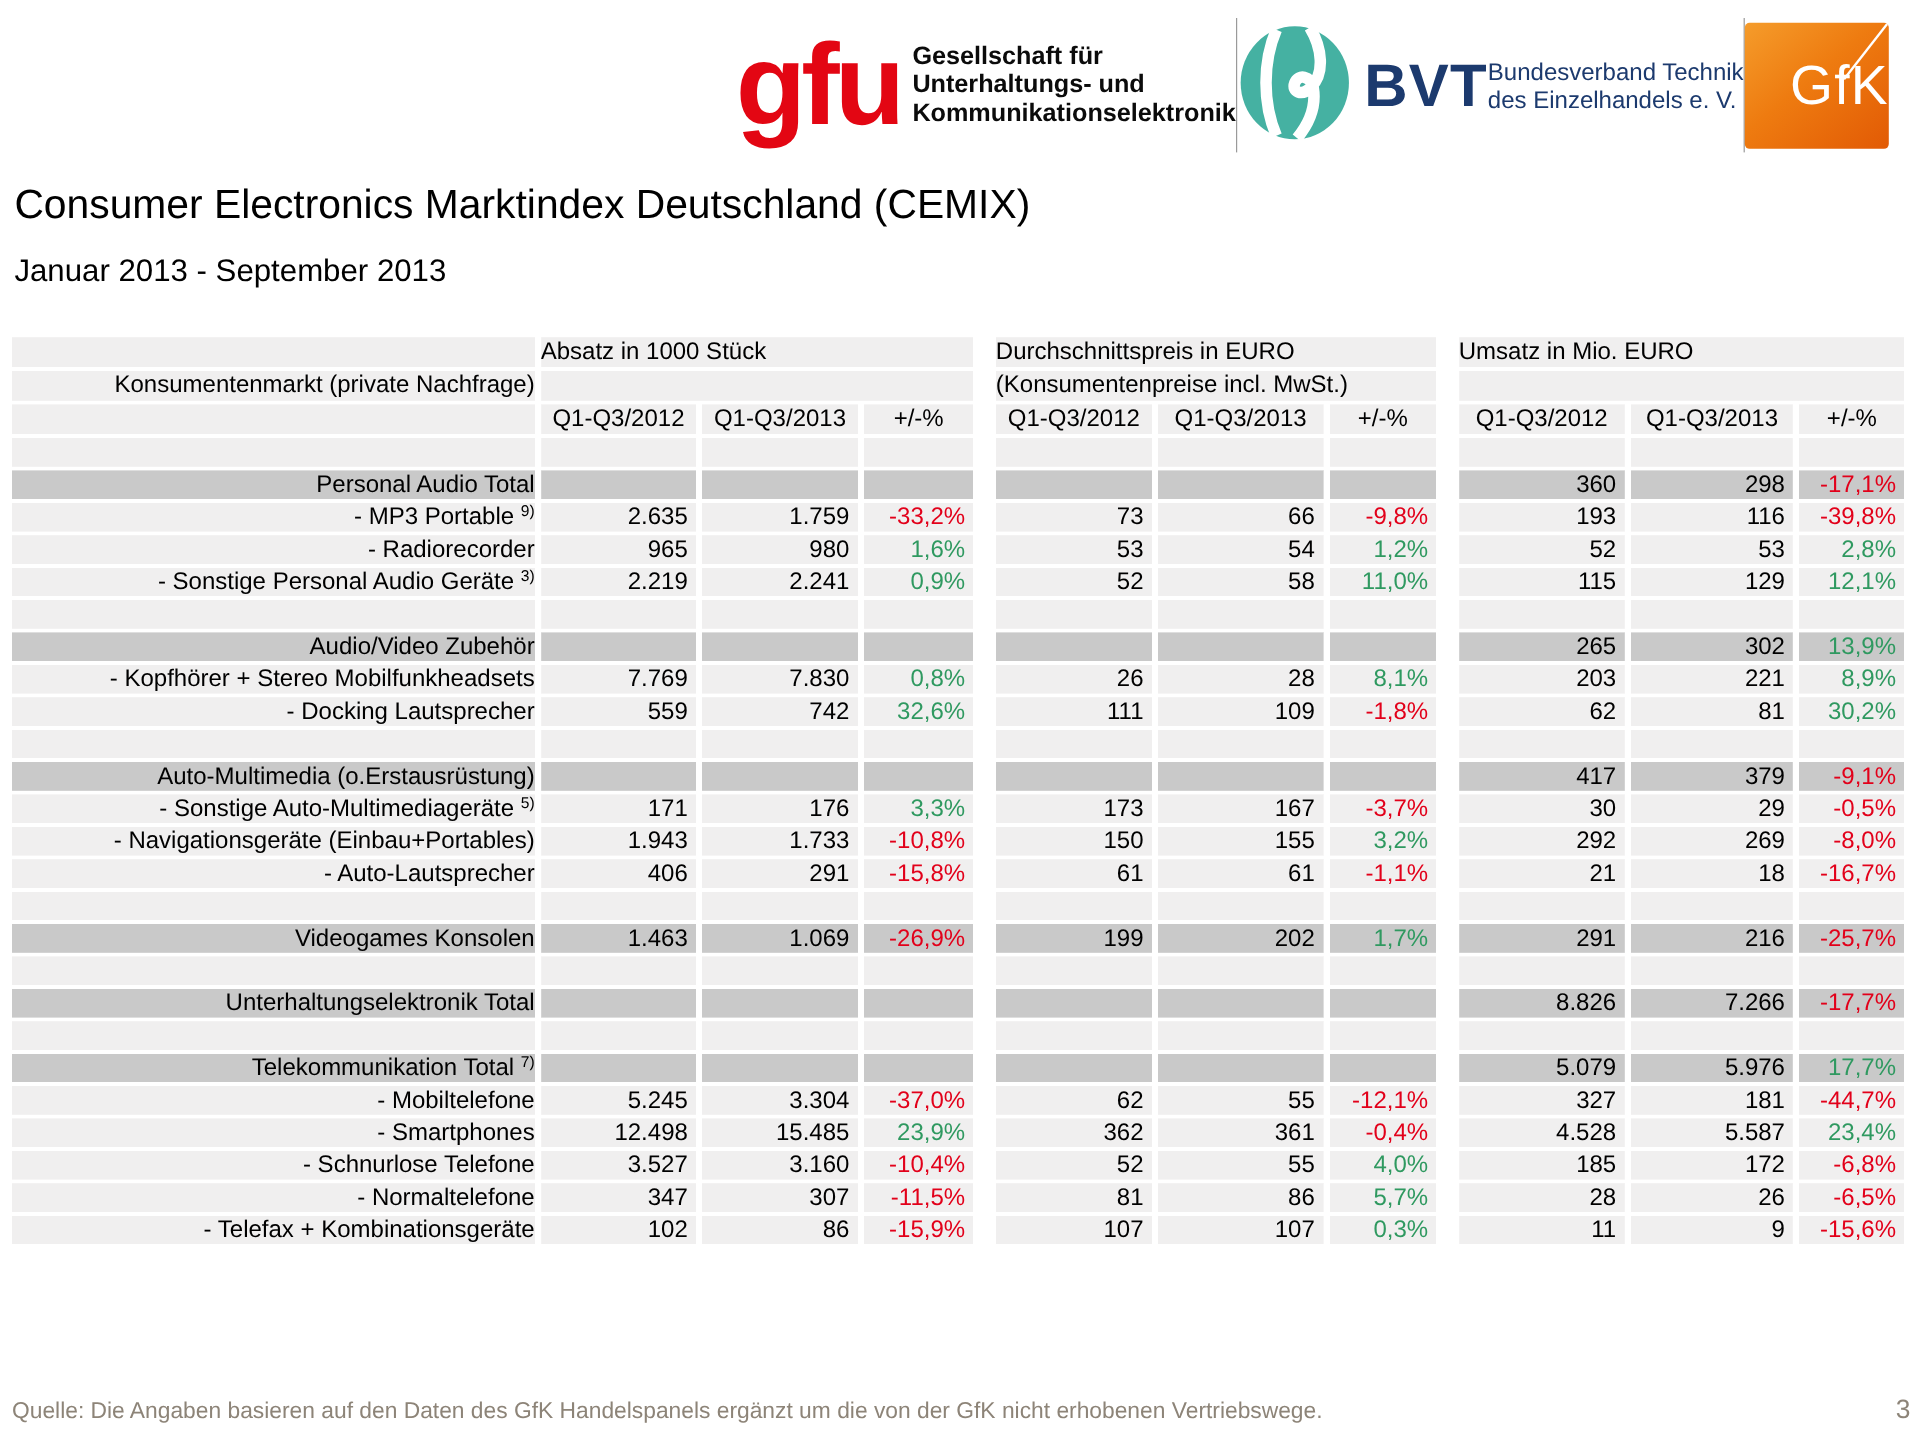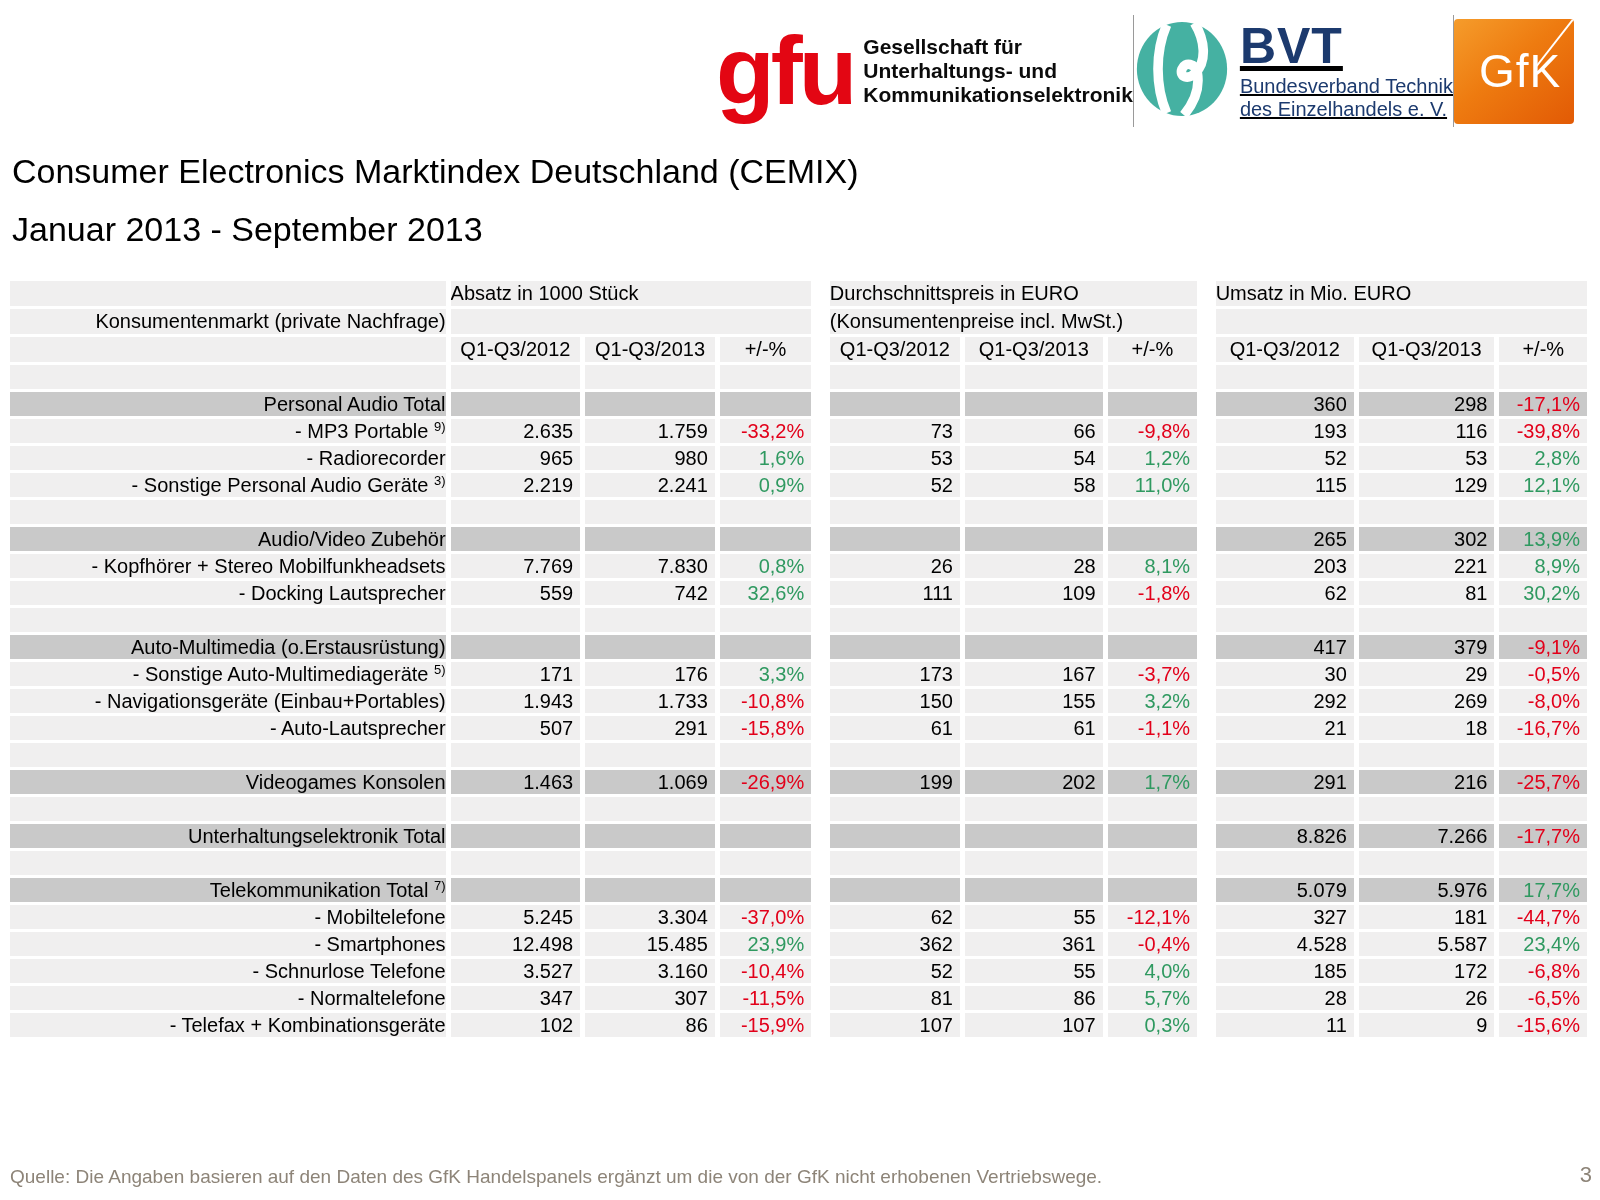--- a/index.html
+++ b/index.html
@@ -6,32 +6,32 @@
     font-family:"Liberation Sans",sans-serif;overflow:hidden;}
   .page{position:relative;width:1600px;height:1200px;background:#fff;}
 
   
   .logo-strip{position:absolute;top:6px;right:26px;height:130px;display:flex;align-items:center;}
   .gfu{display:flex;align-items:center;gap:10px;}
   .gfu-word{color:var(--gfu-red);font-size:96px;font-weight:700;line-height:.8;letter-spacing:-4px;}
   .gfu-lines{display:flex;flex-direction:column;font-weight:700;font-size:21px;line-height:1.15;color:#0b0b0b;}
   .logo-div{width:1px;height:112px;background:#9a9a9a;}
   .bvt{display:flex;align-items:center;gap:10px;}
-  .bvt-text{display:flex;flex-direction:column;text-decoration:underline;}
+  .bvt-text{display:flex;flex-direction:row;}
   .bvt-word{color:var(--bvt-navy);font-weight:700;font-size:50px;line-height:1;letter-spacing:1px;}
   .bvt-lines{color:var(--bvt-navy);font-size:20px;line-height:1.15;margin-top:4px;}
   .gfk{position:relative;width:120px;height:105px;border-radius:4px;overflow:hidden;
     background:linear-gradient(140deg,#f59c2b 0%,#ee7b10 45%,#e25a05 100%);
-    display:flex;align-items:center;justify-content:center;}
+    display:flex;align-items:center;justify-content:flex-end;}
   .gfk-word{color:#fff;font-size:46px;font-weight:400;padding-left:12px;letter-spacing:1px;}
   .gfk-ray{position:absolute;top:-12px;right:16px;width:2px;height:66px;background:#fff;transform:rotate(38deg);}
 
   
   .title{position:absolute;left:12px;top:152px;margin:0;font-size:34px;font-weight:400;color:#000;}
-  .subtitle{position:absolute;left:12px;top:210px;margin:0;font-size:34px;font-weight:400;color:#000;}
+  .subtitle{position:absolute;left:12px;top:210px;margin:0;font-size:26px;font-weight:400;color:#000;}
 
   
   .tbl-wrap{position:absolute;left:10px;top:281px;}
   table{border-collapse:collapse;table-layout:fixed;width:1582px;}
   td{height:24px;background:var(--row-bg);border-bottom:3px solid #fff;border-right:5px solid #fff;
      font-size:20px;color:#000;white-space:nowrap;overflow:hidden;padding:0;}
   thead td{height:25px;}
   td.gap{background:#fff;border-right:none;}
   tr.total td{background:var(--total-bg);}
   tr.total td.gap{background:#fff;}
@@ -316,21 +316,21 @@
             <td class="num">150</td>
             <td class="num">155</td>
             <td class="num pct pos">3,2%</td>
             <td class="gap"></td>
             <td class="num">292</td>
             <td class="num">269</td>
             <td class="num pct neg">-8,0%</td>
           </tr>
           <tr class="item">
             <td class="lab">- Auto-Lautsprecher</td>
-            <td class="num">507</td>
+            <td class="num">406</td>
             <td class="num">291</td>
             <td class="num pct neg">-15,8%</td>
             <td class="gap"></td>
             <td class="num">61</td>
             <td class="num">61</td>
             <td class="num pct neg">-1,1%</td>
             <td class="gap"></td>
             <td class="num">21</td>
             <td class="num">18</td>
             <td class="num pct neg">-16,7%</td>

